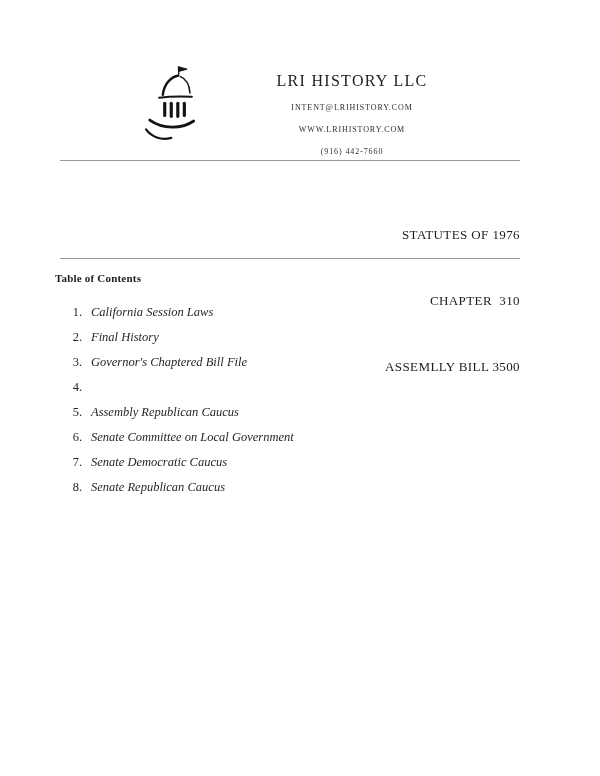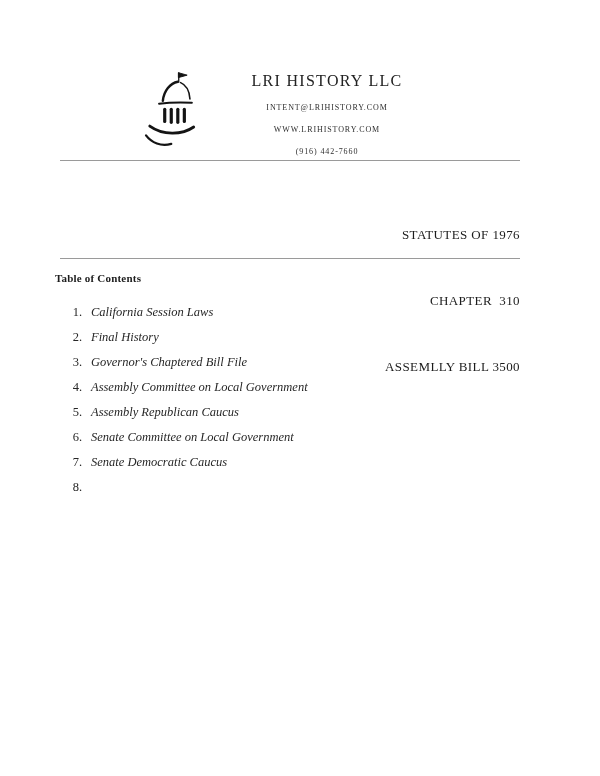--- a/index.html
+++ b/index.html
@@ -16,21 +16,22 @@
     color: #1f1f1f;
     overflow: hidden;
   }
 
   
   .letterhead {
     position: absolute;
     top: 58px;
     left: 142px;
     display: flex;
-    align-items: flex-end;
+    align-items: center;
+    gap: 25px;
   }
   .logo-wrap {
     width: 66px;
     height: 86px;
     margin-right: 24px;
     flex: 0 0 auto;
   }
   .logo-wrap svg { width: 100%; height: 100%; }
   .letterhead-text {
     text-align: center;
@@ -165,32 +166,32 @@
     <div class="toc-item">
       <span class="toc-num">2.</span>
       <span class="toc-text">Final History</span>
     </div>
     <div class="toc-item">
       <span class="toc-num">3.</span>
       <span class="toc-text">Governor's Chaptered Bill File</span>
     </div>
     <div class="toc-item">
       <span class="toc-num">4.</span>
-      <span class="toc-text">Assembly Committee on Local Government</span>
     </div>
     <div class="toc-item">
       <span class="toc-num">5.</span>
       <span class="toc-text">Assembly Republican Caucus</span>
     </div>
     <div class="toc-item">
       <span class="toc-num">6.</span>
       <span class="toc-text">Senate Committee on Local Government</span>
     </div>
     <div class="toc-item">
       <span class="toc-num">7.</span>
       <span class="toc-text">Senate Democratic Caucus</span>
     </div>
     <div class="toc-item">
       <span class="toc-num">8.</span>
+      <span class="toc-text">Senate Republican Caucus</span>
     </div>
   </div>
 
 </div>
 
 </body></html>

